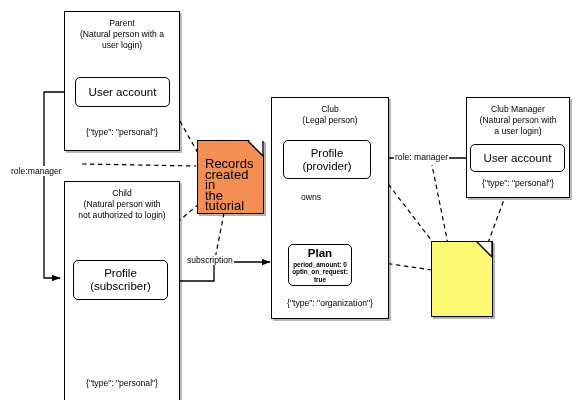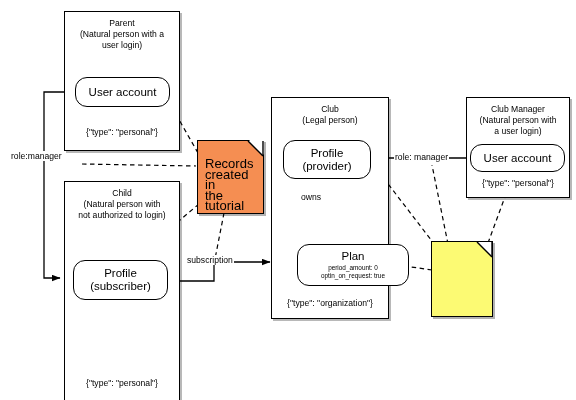--- a/index.html
+++ b/index.html
@@ -46,21 +46,21 @@
     left: 3px;
     right: 3px;
     text-align: center;
     font-size: 8.6px;
     color: #000000;
   }
   .rounded-node {
     position: absolute;
     background: #ffffff;
     border: 1.4px solid #000000;
-    border-radius: 12px;
+    border-radius: 5px;
     box-sizing: border-box;
     display: flex;
     flex-direction: column;
     align-items: center;
     justify-content: center;
     text-align: center;
     color: #000000;
   }
   .node-main {
     font-size: 11.5px;
@@ -184,21 +184,21 @@
   <div class="actor-box" style="left:271px; top:97px; width:118px; height:222px;">
     <div class="actor-title">Club
 (Legal person)</div>
     <div class="actor-type" style="bottom:10px;">{"type": "organization"}</div>
   </div>
   <div class="rounded-node" style="left:283px; top:140px; width:88px; height:39px;">
     <div class="node-main">Profile
 (provider)</div>
   </div>
   <div class="edge-label" style="left:300px; top:192px;">owns</div>
-  <div class="rounded-node" style="left:297px; top:244px; width:112px; height:42px;">
+  <div class="rounded-node" style="left:288px; top:244px; width:64px; height:42px;font-weight:bold;">
     <div class="node-main">Plan</div>
     <div class="node-attrs">period_amount: 0
 optin_on_request: true</div>
   </div>
 
   <div class="actor-box" style="left:466px; top:97px; width:104px; height:101px;">
     <div class="actor-title">Club Manager
 (Natural person with
 a user login)</div>
     <div class="actor-type" style="bottom:9px;">{"type": "personal"}</div>
@@ -220,17 +220,17 @@
   </div>
 
   <div class="note" style="left:431px; top:241px; width:62px; height:76px; background:#FCFA73;">
     <svg style="position:absolute; right:-1px; top:-1px; width:17px; height:17px;">
       <path d="M1,1 L16,16 L16,1 z" fill="#ffffff" stroke="none"></path>
       <path d="M1,1 L16,16" stroke="#000000" stroke-width="1.4" fill="none"></path>
       <path d="M16,1 L16,16" stroke="#000000" stroke-width="1.4" fill="none"></path>
     </svg>
   </div>
 
-  <div class="edge-label" style="left:10px; top:151px;">role:manager</div>
+  <div class="edge-label" style="left:10px; top:166px;">role:manager</div>
   <div class="edge-label" style="left:394px; top:152px;">role: manager</div>
   <div class="edge-label" style="left:186px; top:255px;text-align:center;">subscription</div>
 
 </div>
 
 </body></html>

